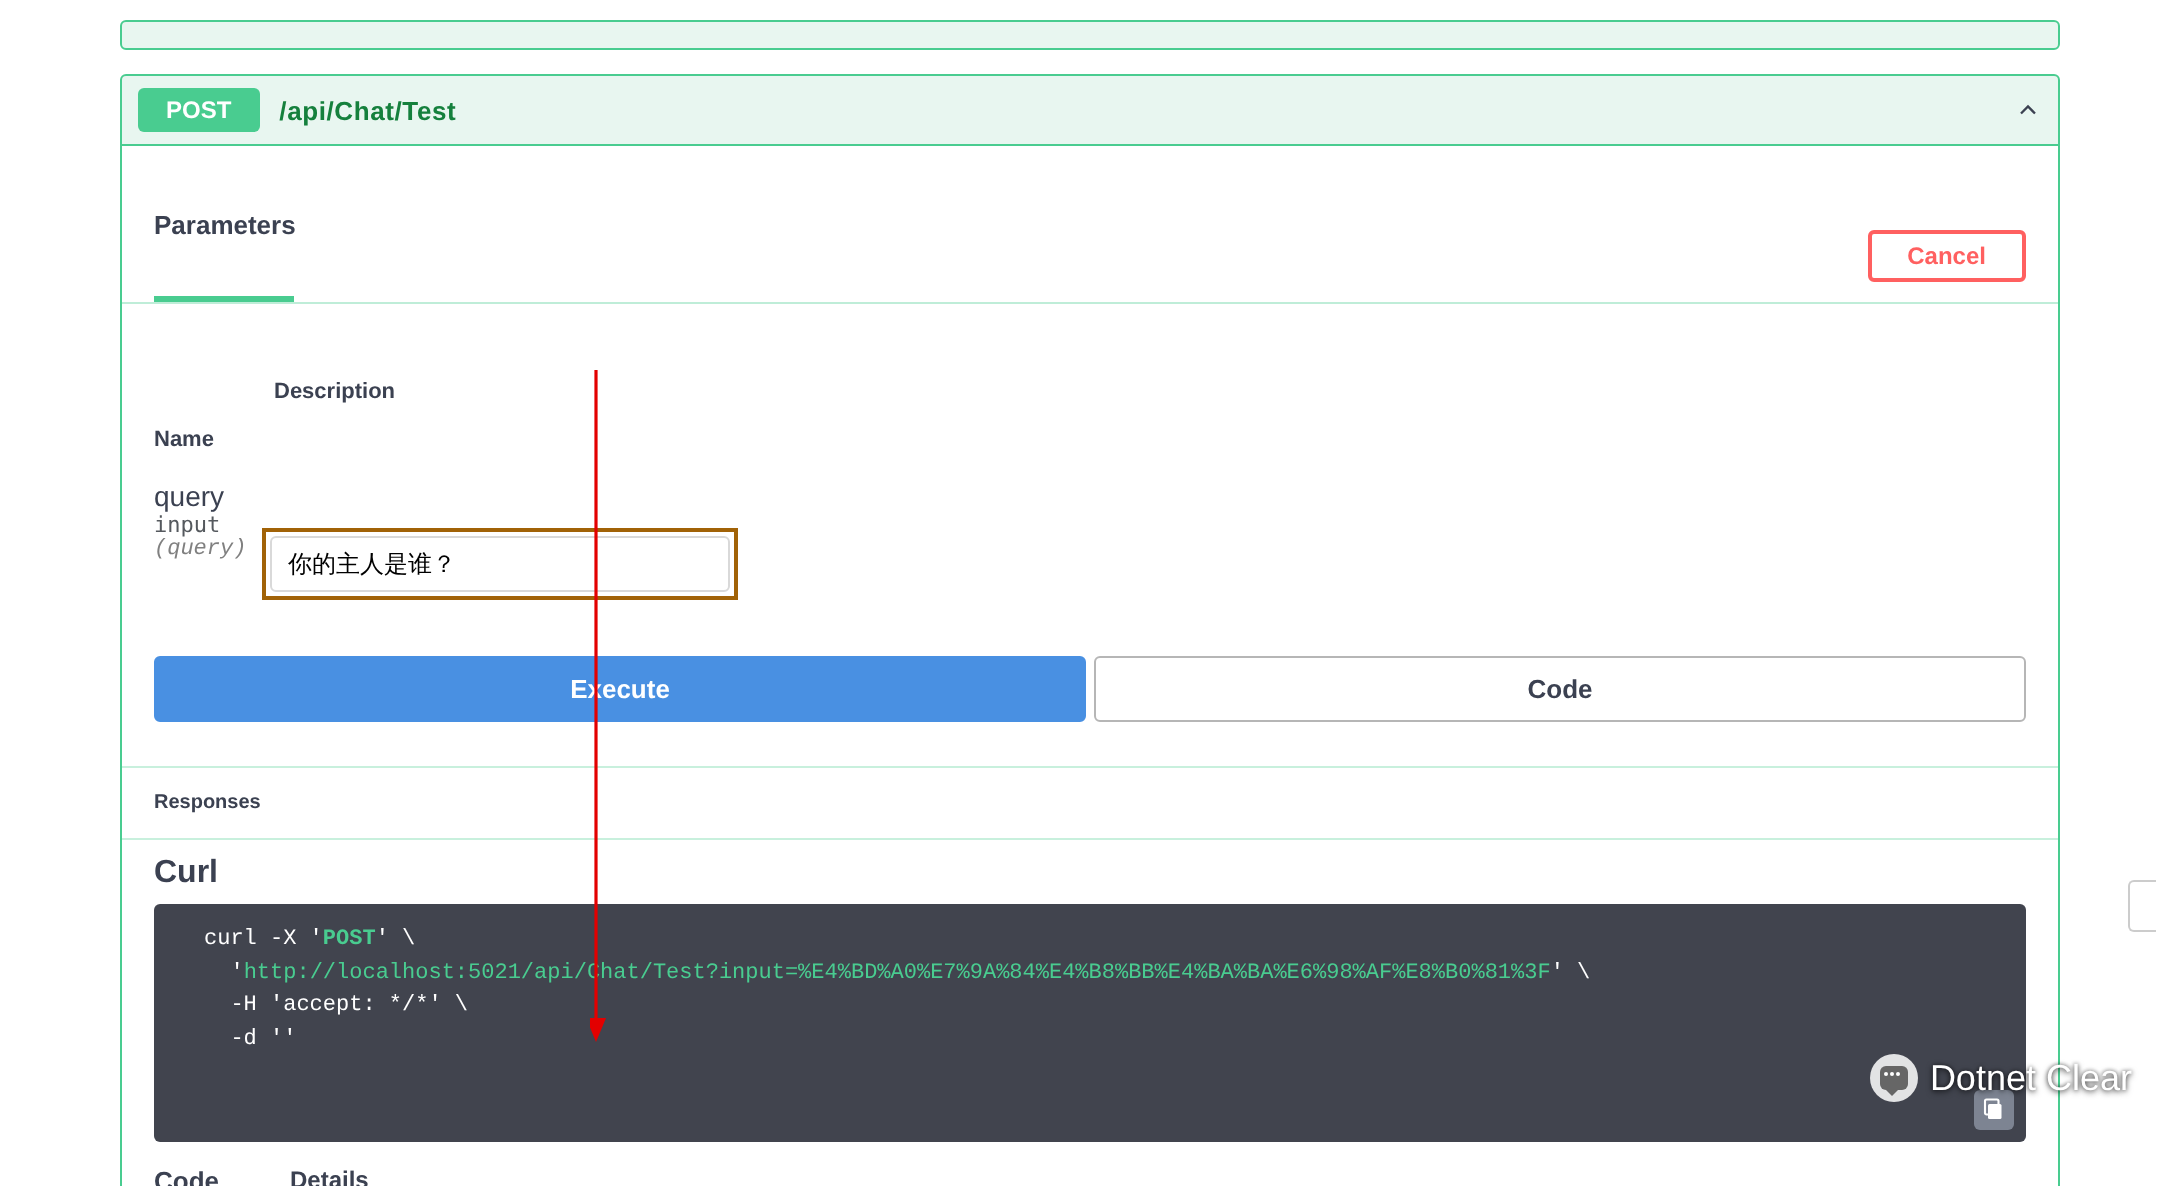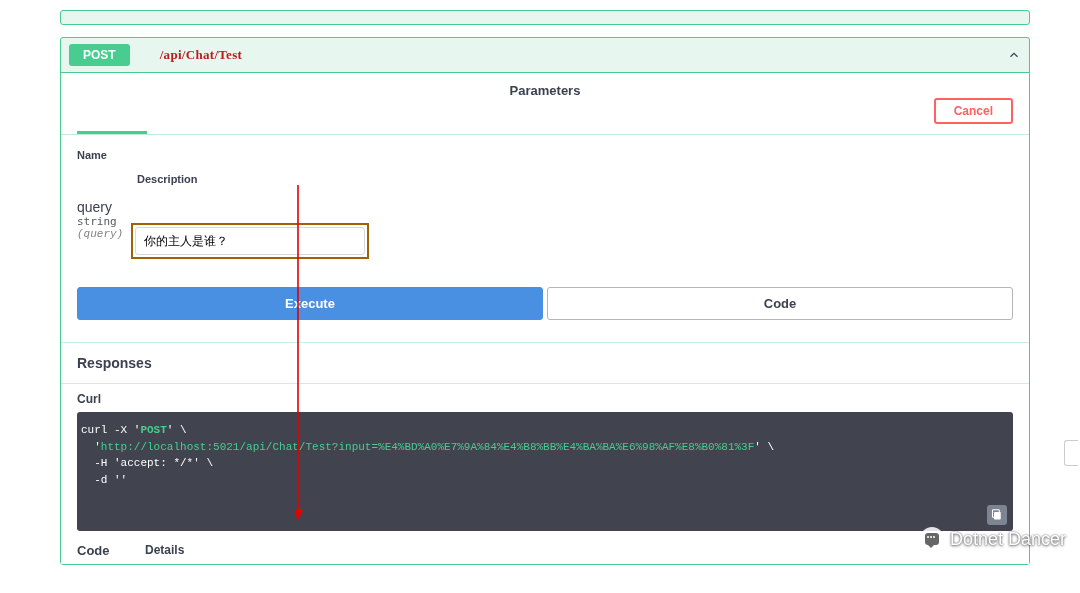--- a/index.html
+++ b/index.html
@@ -34,26 +34,25 @@
       color: #fff;
       font-weight: 700;
       font-size: 12px;
       padding: 4px 14px;
       border-radius: 3px;
       margin-right: 10px;
       min-width: 60px;
       text-align: center;
     }
     .endpoint-path {
-      font-family: Liberation Serif, serif;
+      font-family: Liberation Sans, sans-serif;
       font-size: 13px;
       font-weight: 600;
-      color: #b91c1c;
+      color: #15803d;
       letter-spacing: 0.3px;
-      margin-left: 20px;
     }
     .chevron {
       margin-left: auto;
       width: 14px; height: 14px;
       display: flex; align-items: center; justify-content: center;
     }
     .chevron svg { width: 14px; height: 14px; stroke: #3b4151; stroke-width: 2; fill: none; }
     .endpoint-body {
       border-top: 1px solid #49cc90;
       background: #fff;
@@ -65,52 +64,52 @@
       background: #fff;
     }
     .section-title {
       font-weight: 700;
       font-size: 13px;
       color: #3b4151;
     }
     .param-underline {
       position: relative;
       padding-bottom: 10px;
-      flex-direction: column;
     }
     .param-underline::after {
       content: "";
       position: absolute;
       left: 16px; bottom: 0;
       width: 70px; height: 3px;
       background: #49cc90;
     }
     .cancel-btn {
       margin-left: auto;
       border: 2px solid #ff6060;
       color: #ff6060;
       background: #fff;
       font-weight: 700;
       font-size: 12px;
       padding: 4px 18px;
       border-radius: 3px;
       cursor: pointer;
+      margin-top: 32px;
     }
     .inner-divider { height: 1px; background: rgba(73,204,144,0.35); }
     .param-table {
       padding: 14px 16px 4px 16px;
     }
     .pt-head {
       display: flex;
       font-size: 11px;
       font-weight: 700;
       color: #3b4151;
       margin-bottom: 14px;
     }
-    .col-name { width: 60px; }
+    .col-name { width: 60px; margin-top: 48px; }
     .col-desc { flex: 1; margin-top: 24px; }
     .pt-row {
       display: flex;
       align-items: flex-start;
     }
     .param-name-cell { width: 60px; }
     .p-name { font-size: 14px; font-weight: 400; color: #3b4151; }
     .p-type { font-family: Consolas, Monaco, monospace; font-size: 11px; color: #55595e; }
     .p-in   { font-family: Liberation Mono, monospace; font-size: 11px; color: #808080; font-style: italic; }
     .field-wrap {
@@ -148,39 +147,39 @@
       margin-right: 4px;
     }
     .clear-btn {
       background: #fff;
       border: 1px solid #b6b6b6;
       color: #3b4151;
     }
     .responses-head {
       padding: 12px 16px;
       font-weight: 700;
-      font-size: 14px;
+      font-size: 10px;
       border-top: 1px solid rgba(73,204,144,0.3);
       border-bottom: 1px solid rgba(73,204,144,0.3);
       margin-top: 12px;
     }
     .sub-section {
       padding: 8px 16px 4px 16px;
     }
     .sub-label {
-      font-size: 12px;
+      font-size: 16px;
       font-weight: 700;
       color: #3b4151;
       margin-bottom: 6px;
     }
     .dark-block {
       background: #41444e;
       color: #fff;
       border-radius: 3px;
-      padding: 10px 4px;
+      padding: 10px 25px;
       font-family: Consolas, Monaco, "Courier New", monospace;
       font-size: 11px;
       line-height: 1.5;
       position: relative;
       white-space: pre-wrap;
       word-break: break-all;
     }
     .dark-block .hl-method { color: #49cc90; font-weight: 700; }
     .dark-block .hl-url { color: #49cc90; }
     .copy-icon {
@@ -295,21 +294,21 @@
       <div class="inner-divider"></div>
 
       <div class="param-table">
         <div class="pt-head">
           <div class="col-name">Name</div>
           <div class="col-desc">Description</div>
         </div>
         <div class="pt-row">
           <div class="param-name-cell">
             <div class="p-name">query</div>
-            <div class="p-type">string</div>
+            <div class="p-type">input</div>
             <div class="p-in">(query)</div>
           </div>
           <div class="col-desc">
             <span class="field-wrap">
               <input class="text-field" type="text" value="你的主人是谁？" style="">
             </span>
           </div>
         </div>
       </div>
 
@@ -357,14 +356,14 @@
 <div class="watermark">
   <span class="wm-icon">
     <span class="wm-bubble">
         <span class="wm-dots">
           <span></span>
           <span></span>
           <span></span>
         </span>
       </span>
   </span>
-  <span>Dotnet Dancer</span>
+  <span>Dotnet Clear</span>
 </div>
 
 </body></html>

